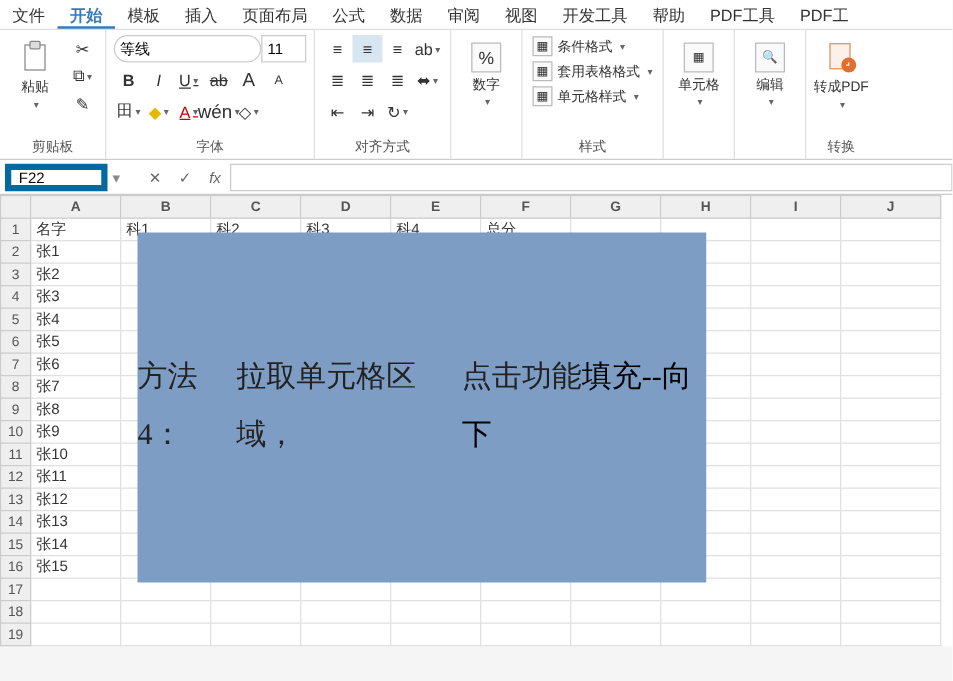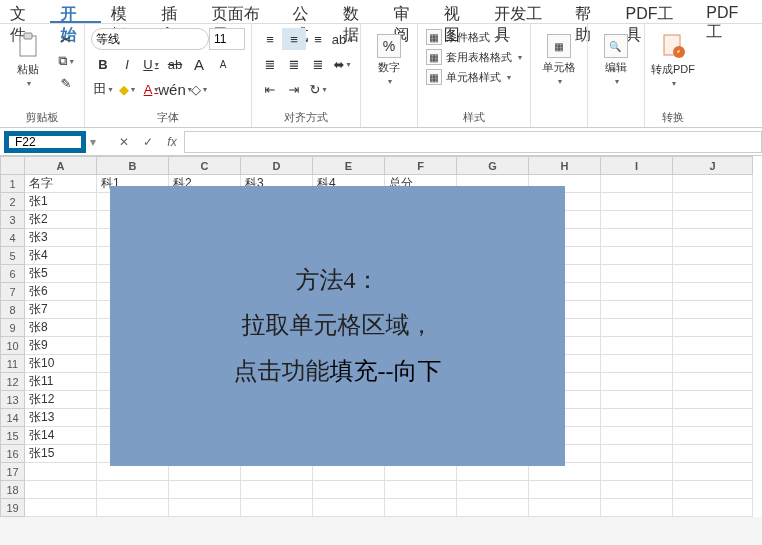--- a/index.html
+++ b/index.html
@@ -1,18 +1,18 @@
 <!DOCTYPE html>
 <html><head>
 <meta charset="utf-8">
 <style>
   * { box-sizing: border-box; margin: 0; padding: 0; }
   body { font-family: "Microsoft YaHei", SimSun, sans-serif; font-size: 12px; background: #f5f5f5; width: 762px; height: 545px; overflow: hidden; color: #333; }
   .menubar { display: flex; background: #fff; border-bottom: 1px solid #ddd; height: 24px; }
-  .menu-item { padding: 4px 10px; cursor: pointer; font-size: 16px; }
+  .menu-item { padding: 4px 10px; cursor: pointer; font-size: 13px; }
   .menu-item.active { color: #3a7ab8; font-weight: bold; border-bottom: 2px solid #3a7ab8; }
   .ribbon { display: flex; background: #fff; border-bottom: 1px solid #ccc; height: 104px; }
   .group { display: flex; flex-direction: column; padding: 4px 6px; border-right: 1px solid #e0e0e0; position: relative; }
   .group-label { position: absolute; bottom: 2px; left: 0; right: 0; text-align: center; font-size: 11px; color: #555; }
   .group-body { display: flex; gap: 4px; height: 80px; align-items: flex-start; }
   .btn-lg { display: flex; flex-direction: column; align-items: center; justify-content: center; width: 44px; height: 64px; cursor: pointer; font-size: 11px; gap: 2px; }
   .btn-sm { display: inline-flex; align-items: center; justify-content: center; width: 24px; height: 22px; cursor: pointer; font-size: 13px; }
   .dd::after { content: "▾"; font-size: 8px; margin-left: 2px; color: #666; }
   .col-stack { display: flex; flex-direction: column; gap: 0px; }
   .row-stack { display: flex; gap: 0px; align-items: center; }
@@ -20,21 +20,21 @@
   .name-box-row { display: flex; align-items: center; height: 28px; background: #fff; border-bottom: 1px solid #ccc; }
   .name-box { width: 82px; height: 22px; border: 5px solid #0369a1; padding: 2px 6px; margin: 0 4px; font-size: 12px; }
   .fx-btn { width: 24px; text-align: center; font-size: 12px; color: #666; cursor: pointer; }
   .fx-input { flex: 1; height: 22px; border: 1px solid #ccc; padding: 2px 6px; }
   .sheet { position: relative; background: #fff; }
   table { border-collapse: collapse; table-layout: fixed; }
   .hdr td, .hdr th { background: #efefef; border: 1px solid #ccc; text-align: center; font-size: 11px; height: 18px; color: #555; }
   .rowh { background: #efefef; border: 1px solid #ccc; text-align: center; font-size: 11px; width: 24px; color: #555; }
   td.cell { border: 1px solid #e0e0e0; height: 18px; padding: 0 4px; font-size: 12px; overflow: hidden; white-space: nowrap; }
   .corner { width: 24px; background: #efefef; border: 1px solid #ccc; }
-  .overlay { position: absolute; left: 110px; top: 30px; width: 455px; height: 280px; background: #7e9dc5; display: flex; flex-direction: column; align-items: center; justify-content: center; color: #222; }
+  .overlay { position: absolute; left: 110px; top: 30px; width: 455px; height: 280px; background: #7e9dc5; display: flex; flex-direction: row; align-items: center; justify-content: center; color: #222; }
   .overlay-line { font-size: 24px; font-family: SimSun, serif; line-height: 1.9; }
   .ribbon-menu-style { display:flex; flex-direction:column; gap:2px; font-size:11px; }
   .ribbon-menu-style .mi { display:flex; align-items:center; gap:4px; cursor:pointer; padding:1px 2px; }
   .ico { width:16px; height:16px; display:inline-flex; align-items:center; justify-content:center; border:1px solid #bbb; font-size:10px; background:#fafafa; }
   .underline { text-decoration: underline; }
   .strike { text-decoration: line-through; }
 </style>
 </head>
 <body>
 

